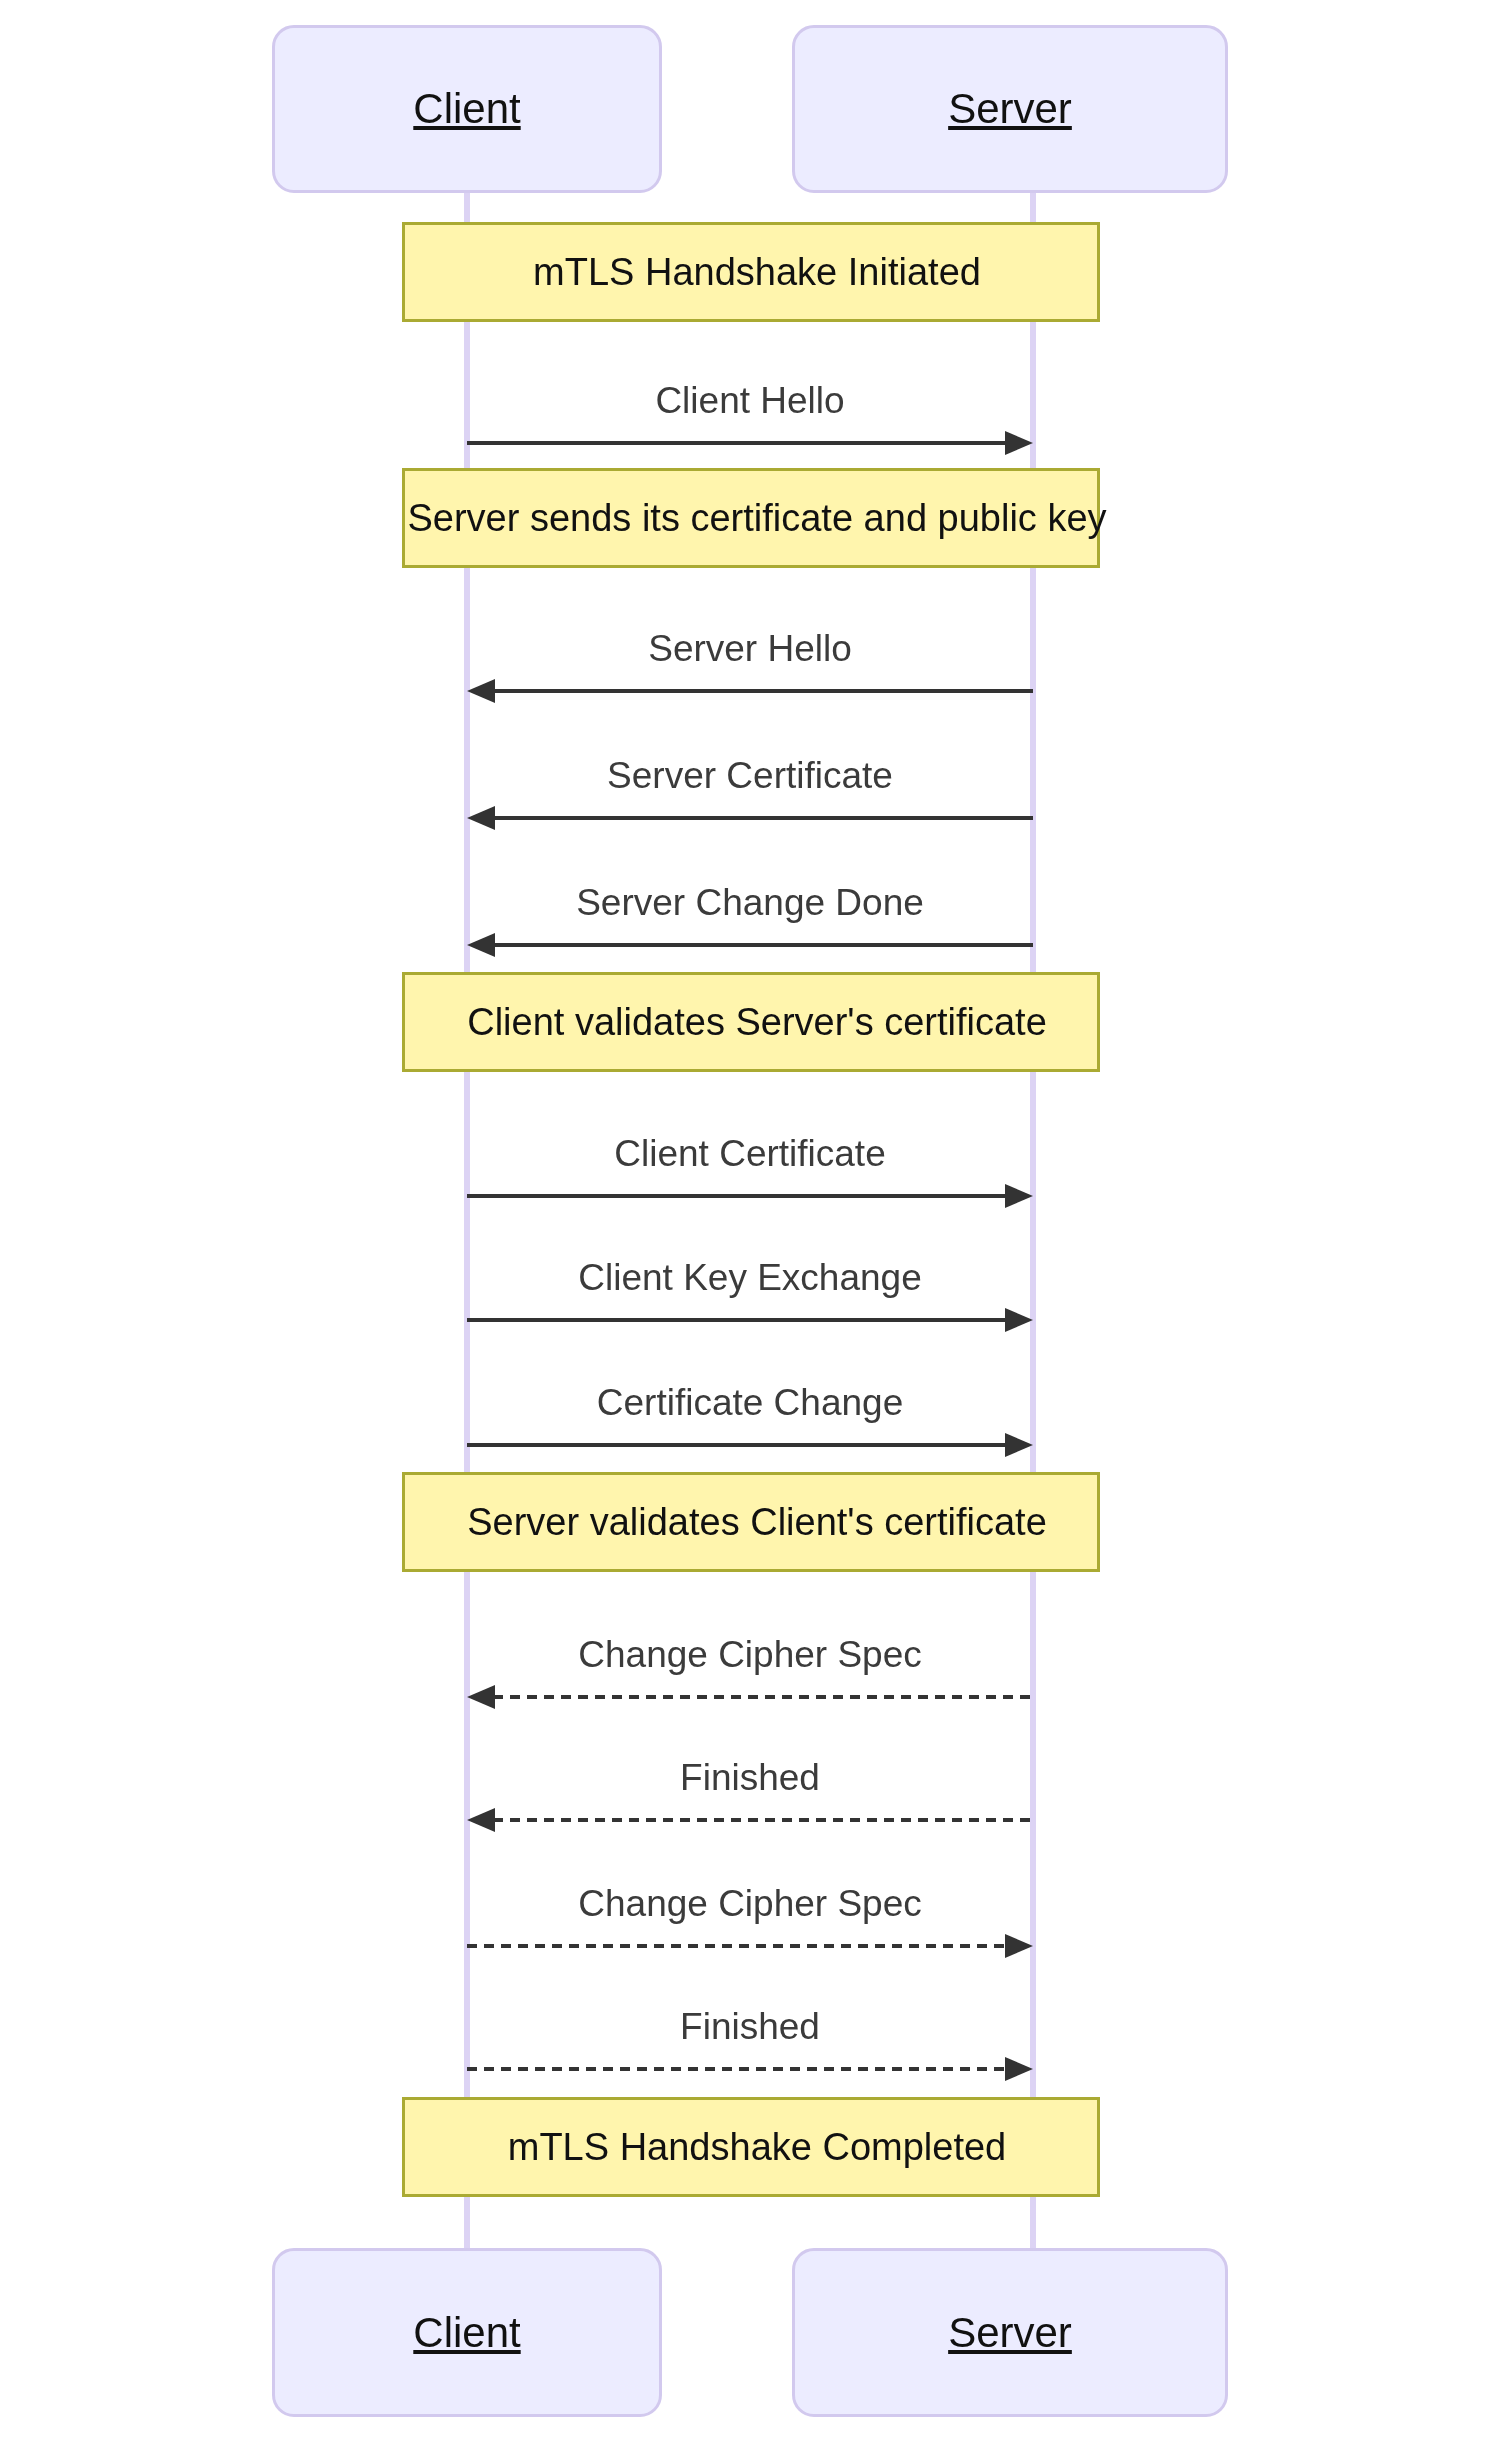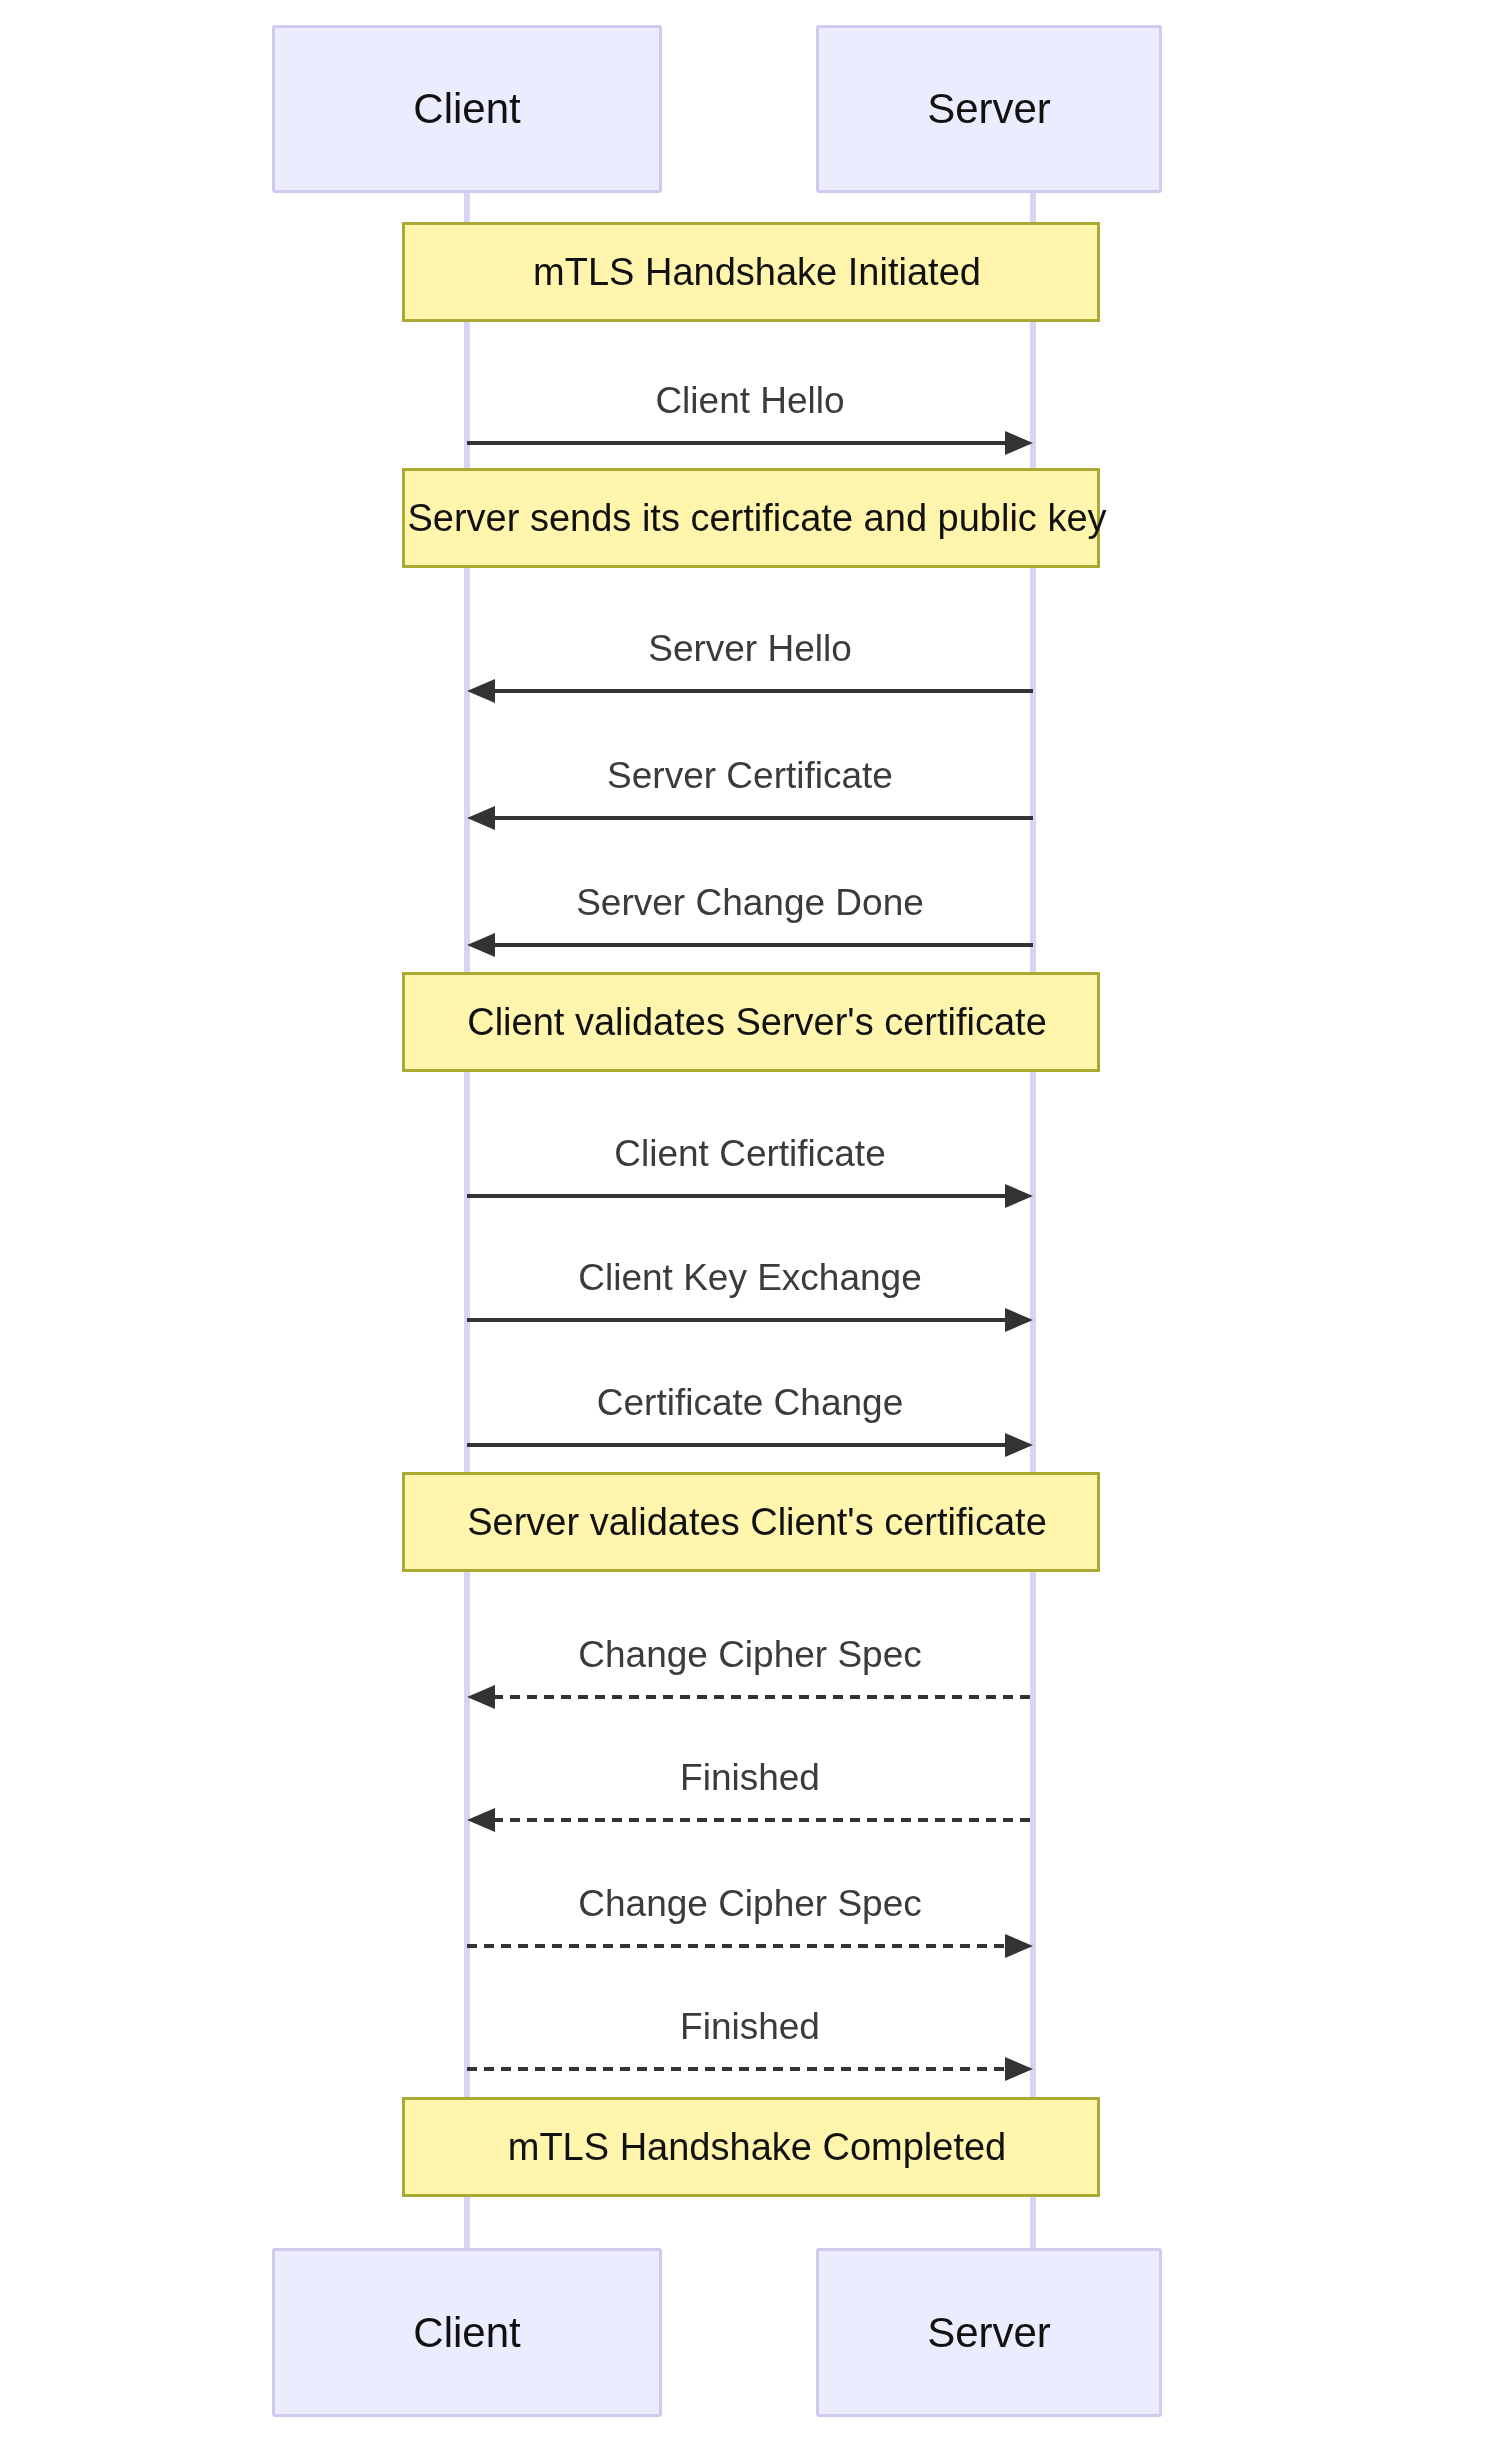--- a/index.html
+++ b/index.html
@@ -12,25 +12,25 @@
   body{background:var(--background);font-family:"Liberation Sans","DejaVu Sans",sans-serif;}
   .canvas{position:relative;width:1500px;height:2446px;background:var(--background);overflow:hidden;}
 
   
   .lifeline{position:absolute;top:193px;height:2055px;width:6px;background:var(--lifeline);z-index:1;}
   .lifeline.client{left:464px;}
   .lifeline.server{left:1030px;}
 
   
   .actor{position:absolute;box-sizing:border-box;background:var(--actor-fill);
-    border:3px solid var(--actor-border);border-radius:3px;
+    border:3px solid var(--actor-border);border-radius:22px;
     display:flex;align-items:center;justify-content:center;
-    font-size:42px;color:var(--actor-text);z-index:3;}
+    font-size:42px;color:var(--actor-text);z-index:3;text-decoration:underline;}
   .actor.a-client{left:272px;width:390px;}
-  .actor.a-server{left:816px;width:346px;}
+  .actor.a-server{left:792px;width:436px;}
   .actor.row-top{top:25px;height:168px;}
   .actor.row-bottom{top:2248px;height:169px;}
 
   
   .note{position:absolute;left:402px;width:698px;height:100px;box-sizing:border-box;
     background:var(--note-fill);border:3px solid var(--note-border);
     display:flex;align-items:center;justify-content:center;white-space:nowrap;
     font-size:38px;color:var(--note-text);z-index:2;padding-left:12px;}
   #n1{top:222px}
   #n2{top:468px}

